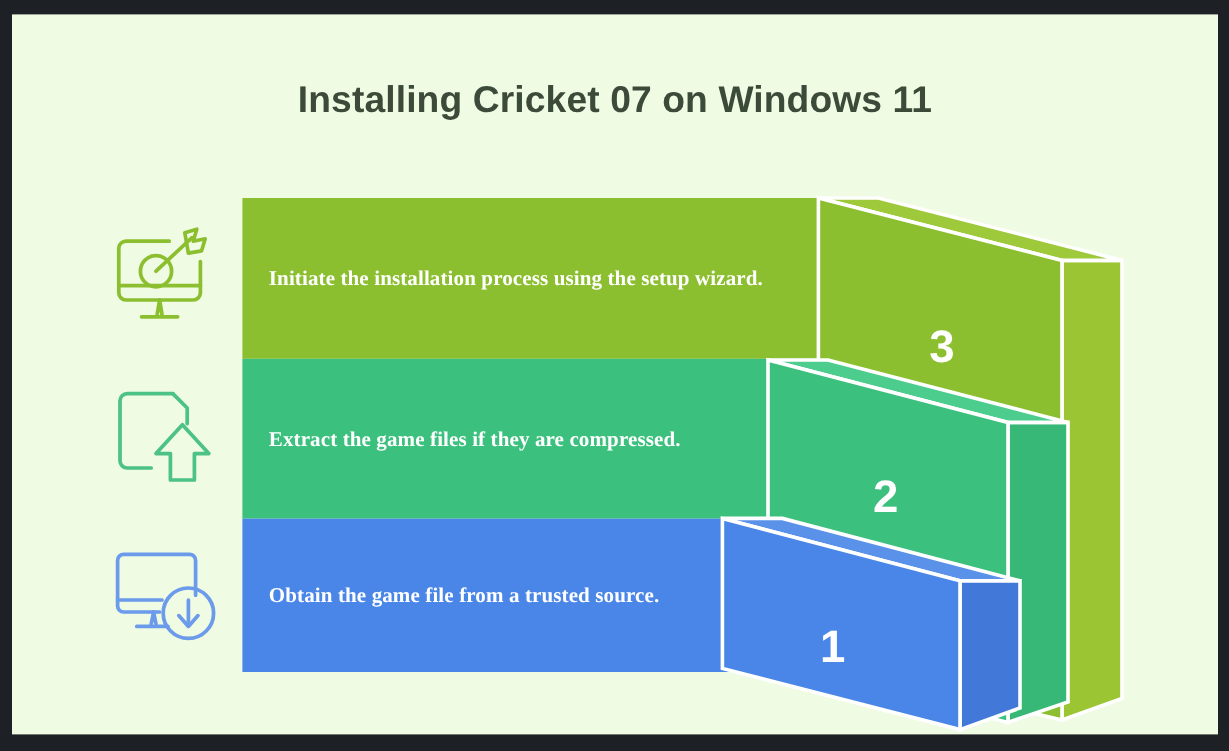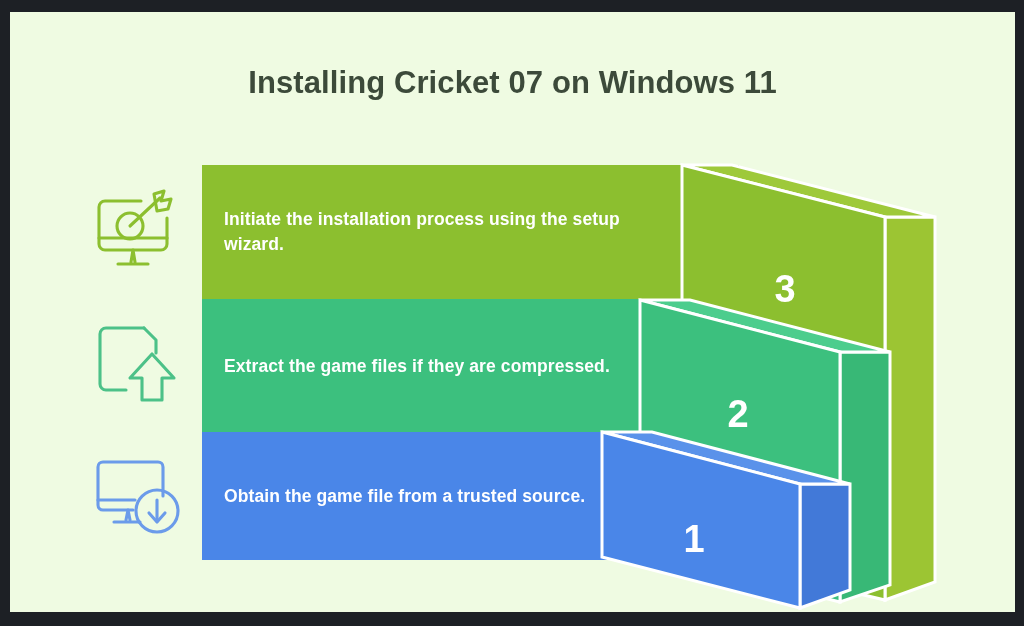--- a/index.html
+++ b/index.html
@@ -44,20 +44,21 @@
     letter-spacing: 0.1px;
     font-family: "Liberation Sans", sans-serif;
     font-stretch: condensed;
     margin-top: 11px;
   }
 
   
   .band {
     position: absolute;
     left: 192px;
+    font-family: Liberation Serif, serif;
   }
   .band-label {
     position: absolute;
     left: 22px;
     top: 50%;
     transform: translateY(-50%);
     width: 420px;
     color: #ffffff;
     font-size: 17.5px;
     font-weight: bold;

